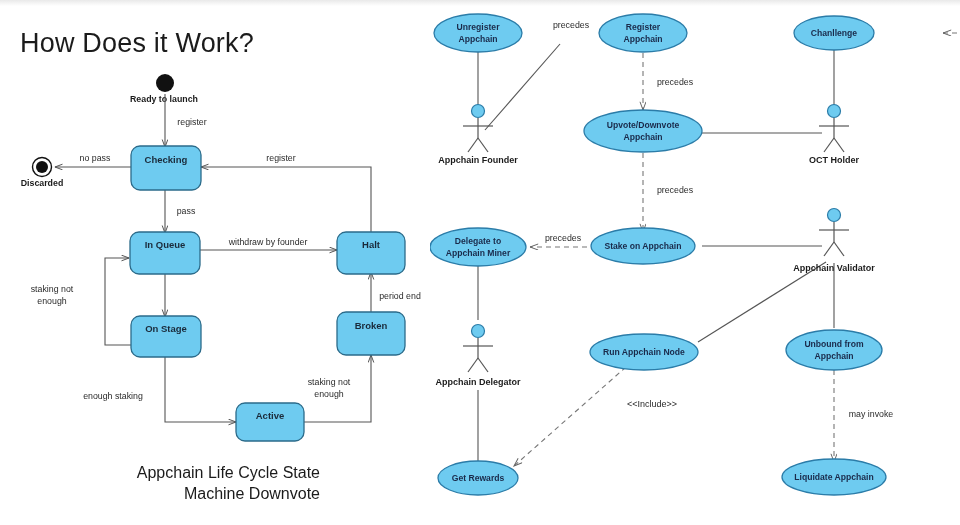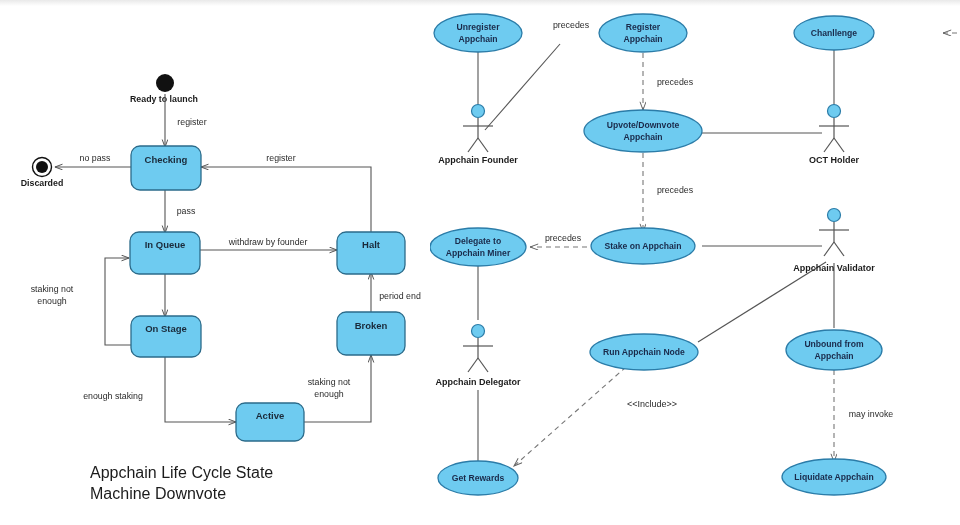--- a/index.html
+++ b/index.html
@@ -37,21 +37,21 @@
     font-size: 27px;
     color: #1b1b1b;
     letter-spacing: 0.2px;
     white-space: nowrap;
   }
   .caption {
     position: absolute;
     left: 90px;
     top: 462px;
     width: 230px;
-    text-align: left;
+    text-align: right;
     font-family: "Liberation Sans", sans-serif;
     font-size: 16px;
     line-height: 21px;
     color: #1b1b1b;
   }
   
   text {
     font-family: "Liberation Sans", sans-serif;
     fill: #232323;
   }
@@ -89,20 +89,21 @@
     fill: #2a2a2a;
     text-anchor: middle;
   }
 </style>
 </head>
 <body>
 
 <div id="slide">
   <div class="top-shade"></div>
 
+  <div class="slide-title">How Does it Work?</div>
 
   <div class="caption">
     <div>Appchain Life Cycle State</div>
     <div>Machine Downvote</div>
   </div>
 
   <svg width="440" height="525" viewBox="0 0 440 525" style="position:absolute;left:0;top:0;">
     <defs>
       <marker id="arrowOpen" markerWidth="10" markerHeight="10" refX="8.5" refY="3.2" orient="auto" markerUnits="userSpaceOnUse">
         <path d="M1,0.4 L8.6,3.2 L1,6 " fill="none" stroke="#555555" stroke-width="1"></path>

